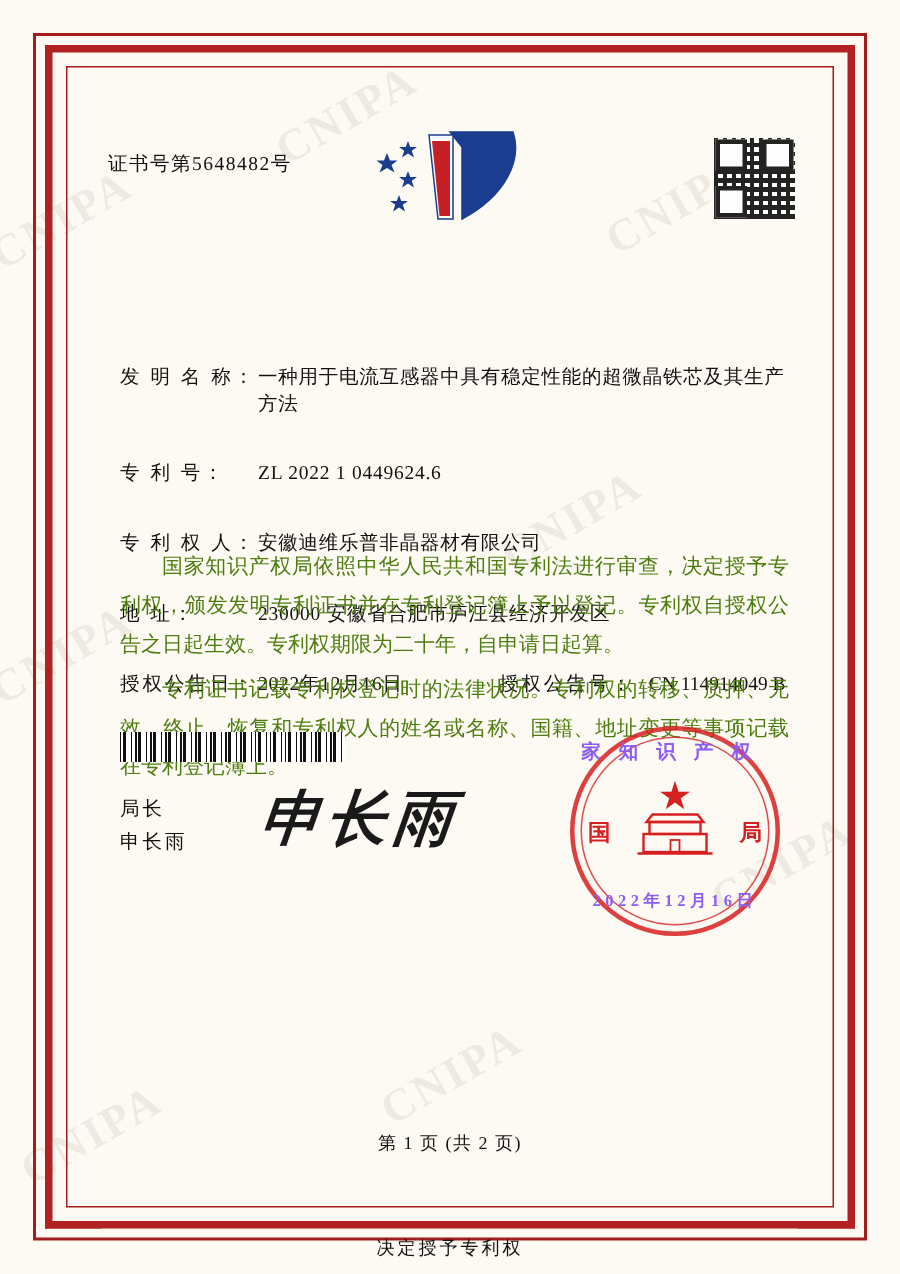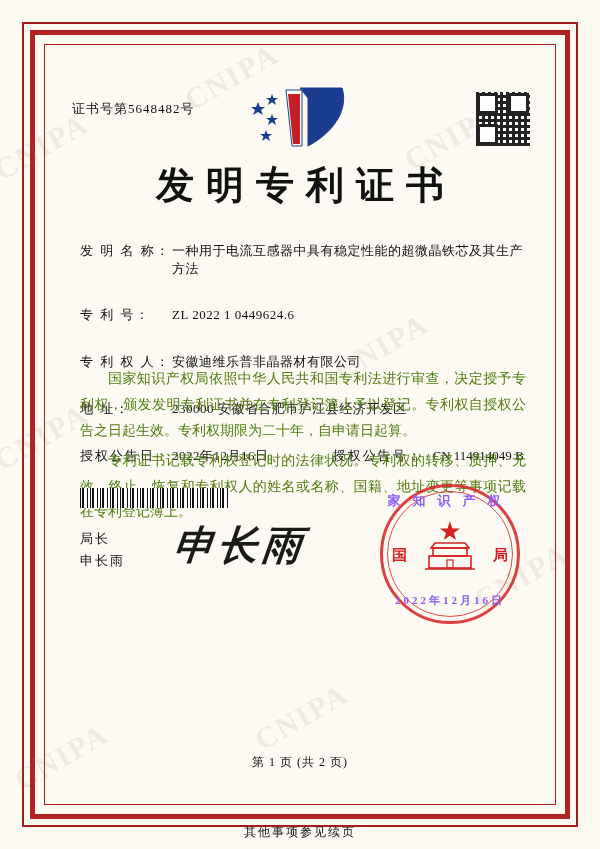--- a/index.html
+++ b/index.html
@@ -170,21 +170,20 @@
       <path d="M42 10 L54 10 L54 60 L47 60 Z" fill="#c52026"></path>
       <g fill="#1a3d8f">
         <polygon points="12,18 14,23 19,23 15,26 17,31 12,28 7,31 9,26 5,23 10,23"></polygon>
         <polygon points="26,10 27.5,14 32,14 28.5,16.5 30,21 26,18.3 22,21 23.5,16.5 20,14 24.5,14"></polygon>
         <polygon points="26,30 27.5,34 32,34 28.5,36.5 30,41 26,38.3 22,41 23.5,36.5 20,34 24.5,34"></polygon>
         <polygon points="20,46 21.5,50 26,50 22.5,52.5 24,57 20,54.3 16,57 17.5,52.5 14,50 18.5,50"></polygon>
       </g>
     </svg>
   </div>
 
-  <div class="title">发明专利证书</div>
 
   <div class="fields">
     <div class="row">
       <span class="lbl">发 明 名 称：</span>
       <span class="val">一种用于电流互感器中具有稳定性能的超微晶铁芯及其生产方法</span>
     </div>
     <div class="row">
       <span class="lbl">专 利 号：</span>
       <span class="val">ZL 2022 1 0449624.6</span>
     </div>
@@ -232,13 +231,13 @@
         <rect x="24" y="22" width="6" height="8" fill="none" stroke="#d62020" stroke-width="1.2"></rect>
         <line x1="2" y1="31" x2="52" y2="31" stroke="#d62020" stroke-width="1.6"></line>
       </svg>
     </div>
     <div class="seal-bottom-text">2022年12月16日</div>
   </div>
 
   <div class="page-no">第 1 页 (共 2 页)</div>
 </div>
 
-<div class="footer-note">其他事项参见续页</div>
+<div class="footer-note">决定授予专利权</div>
 
 </body></html>

